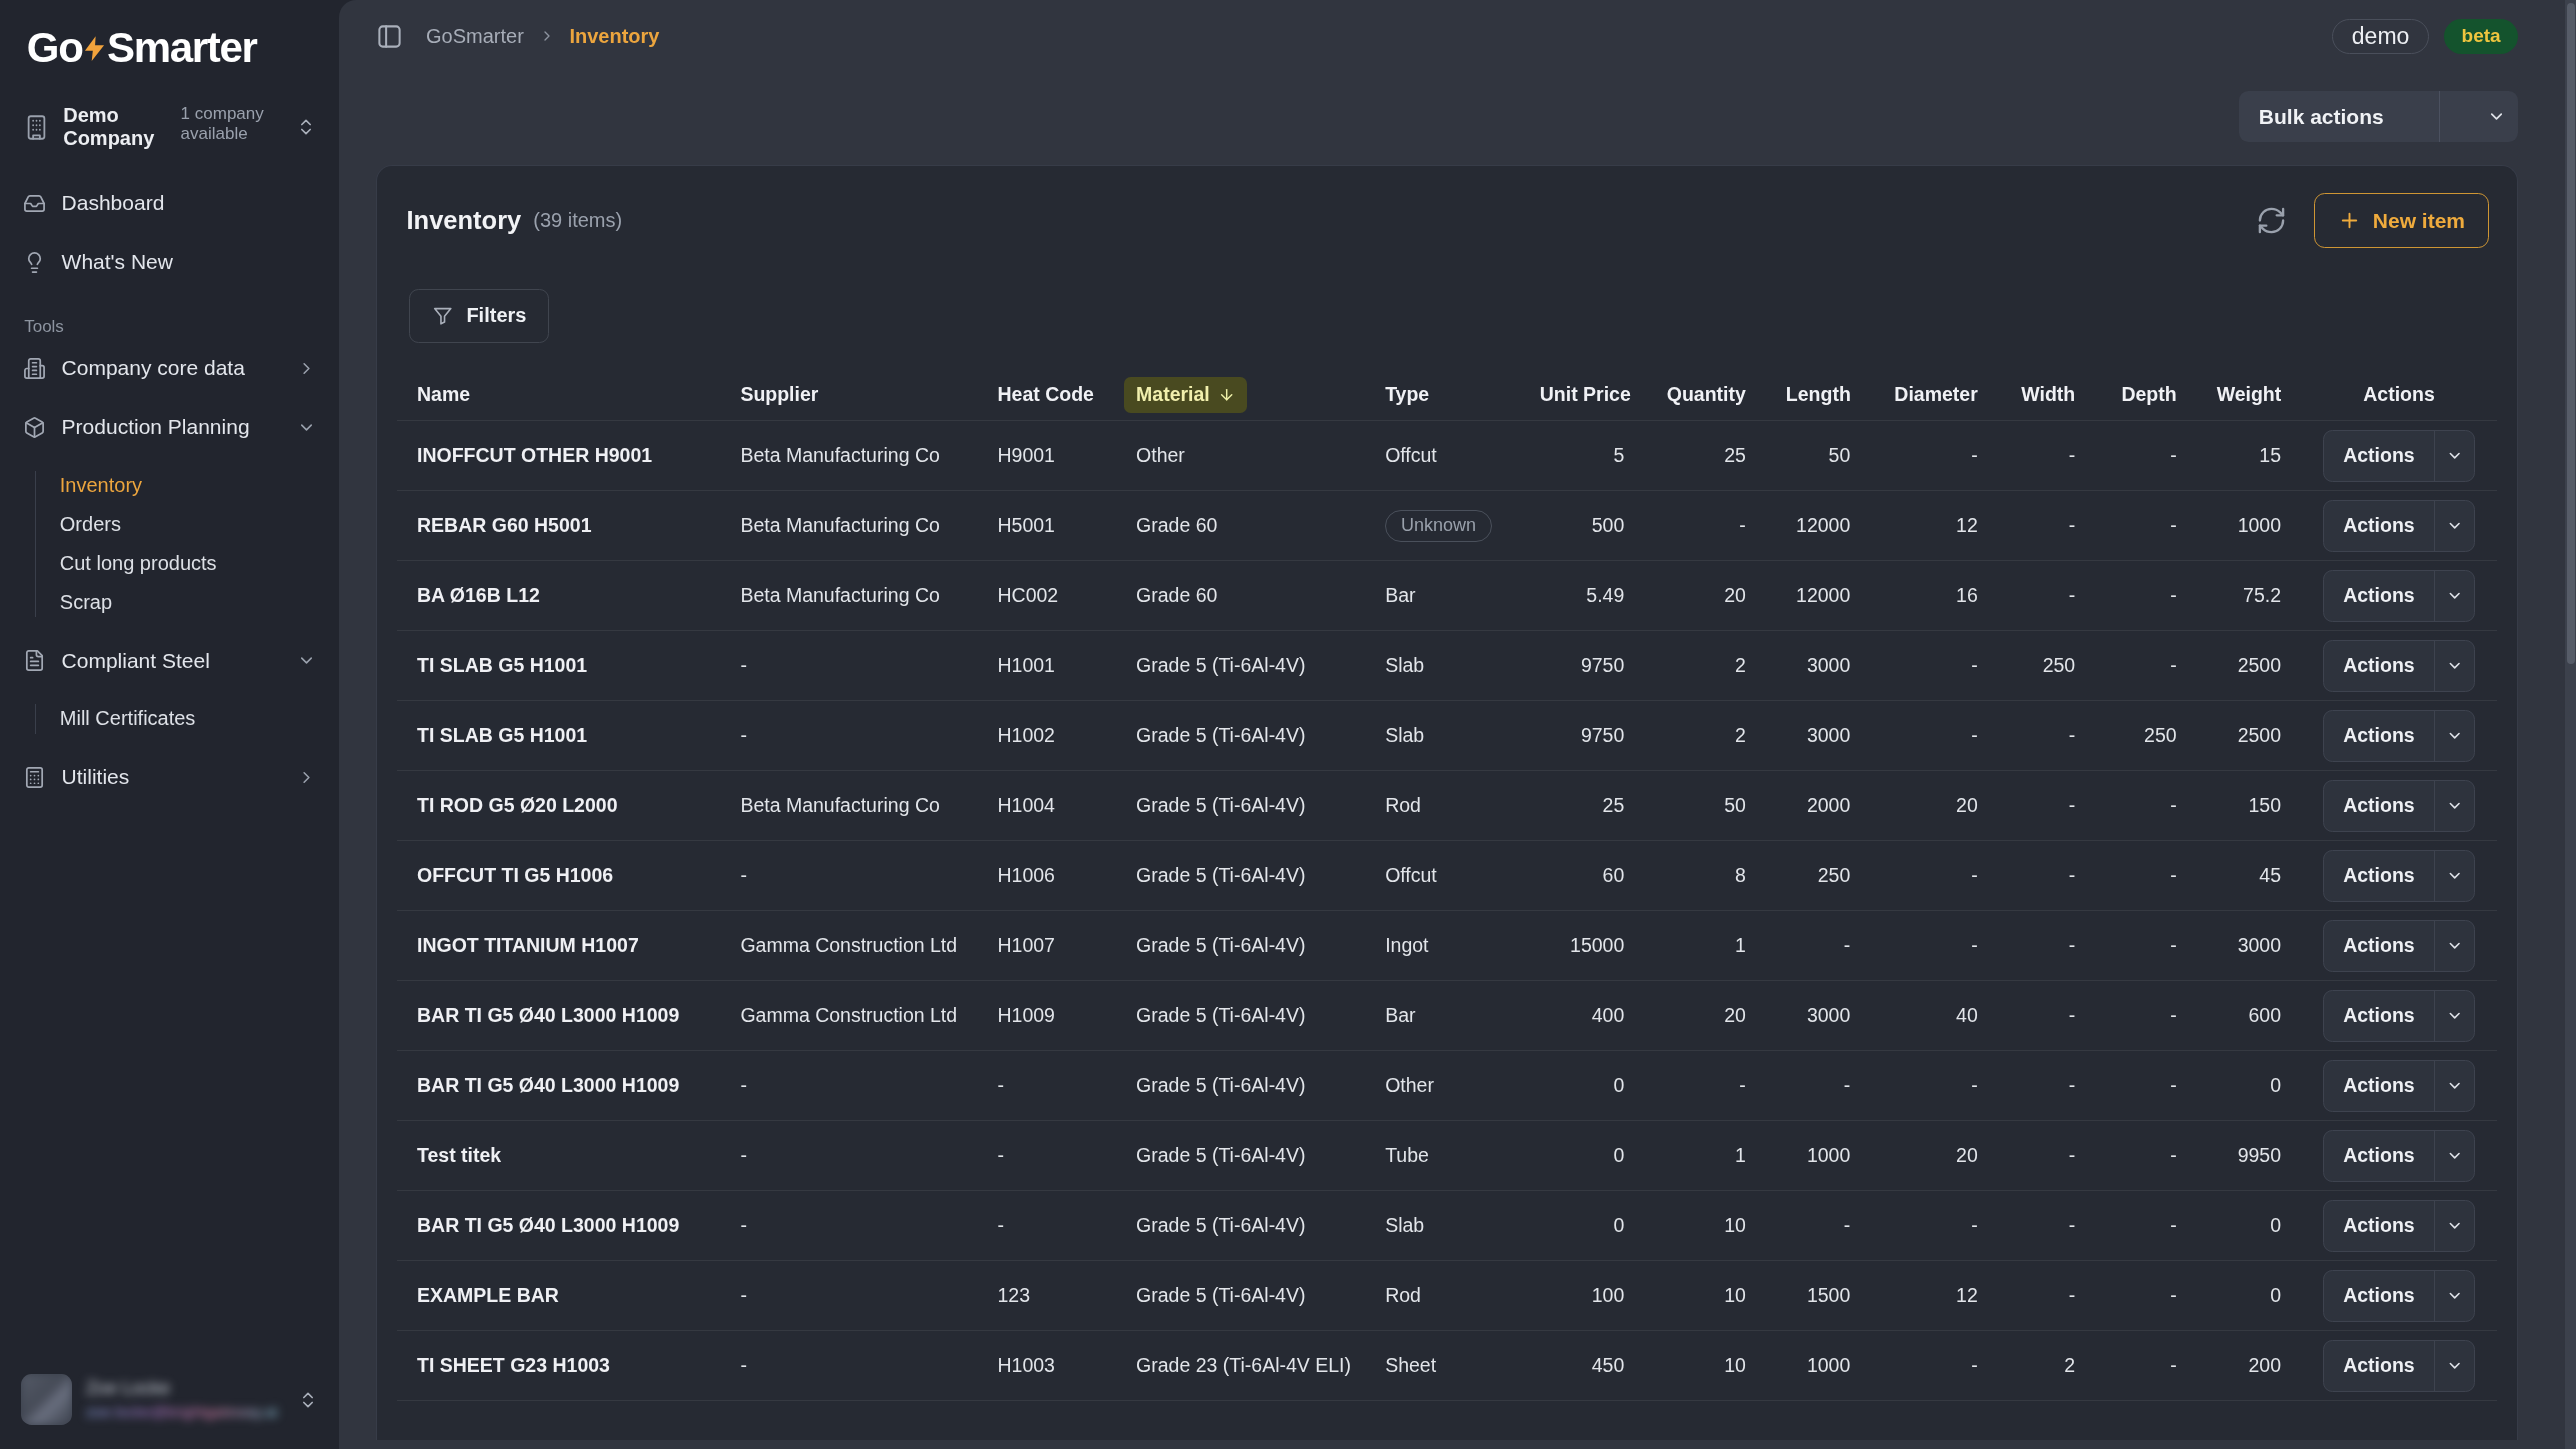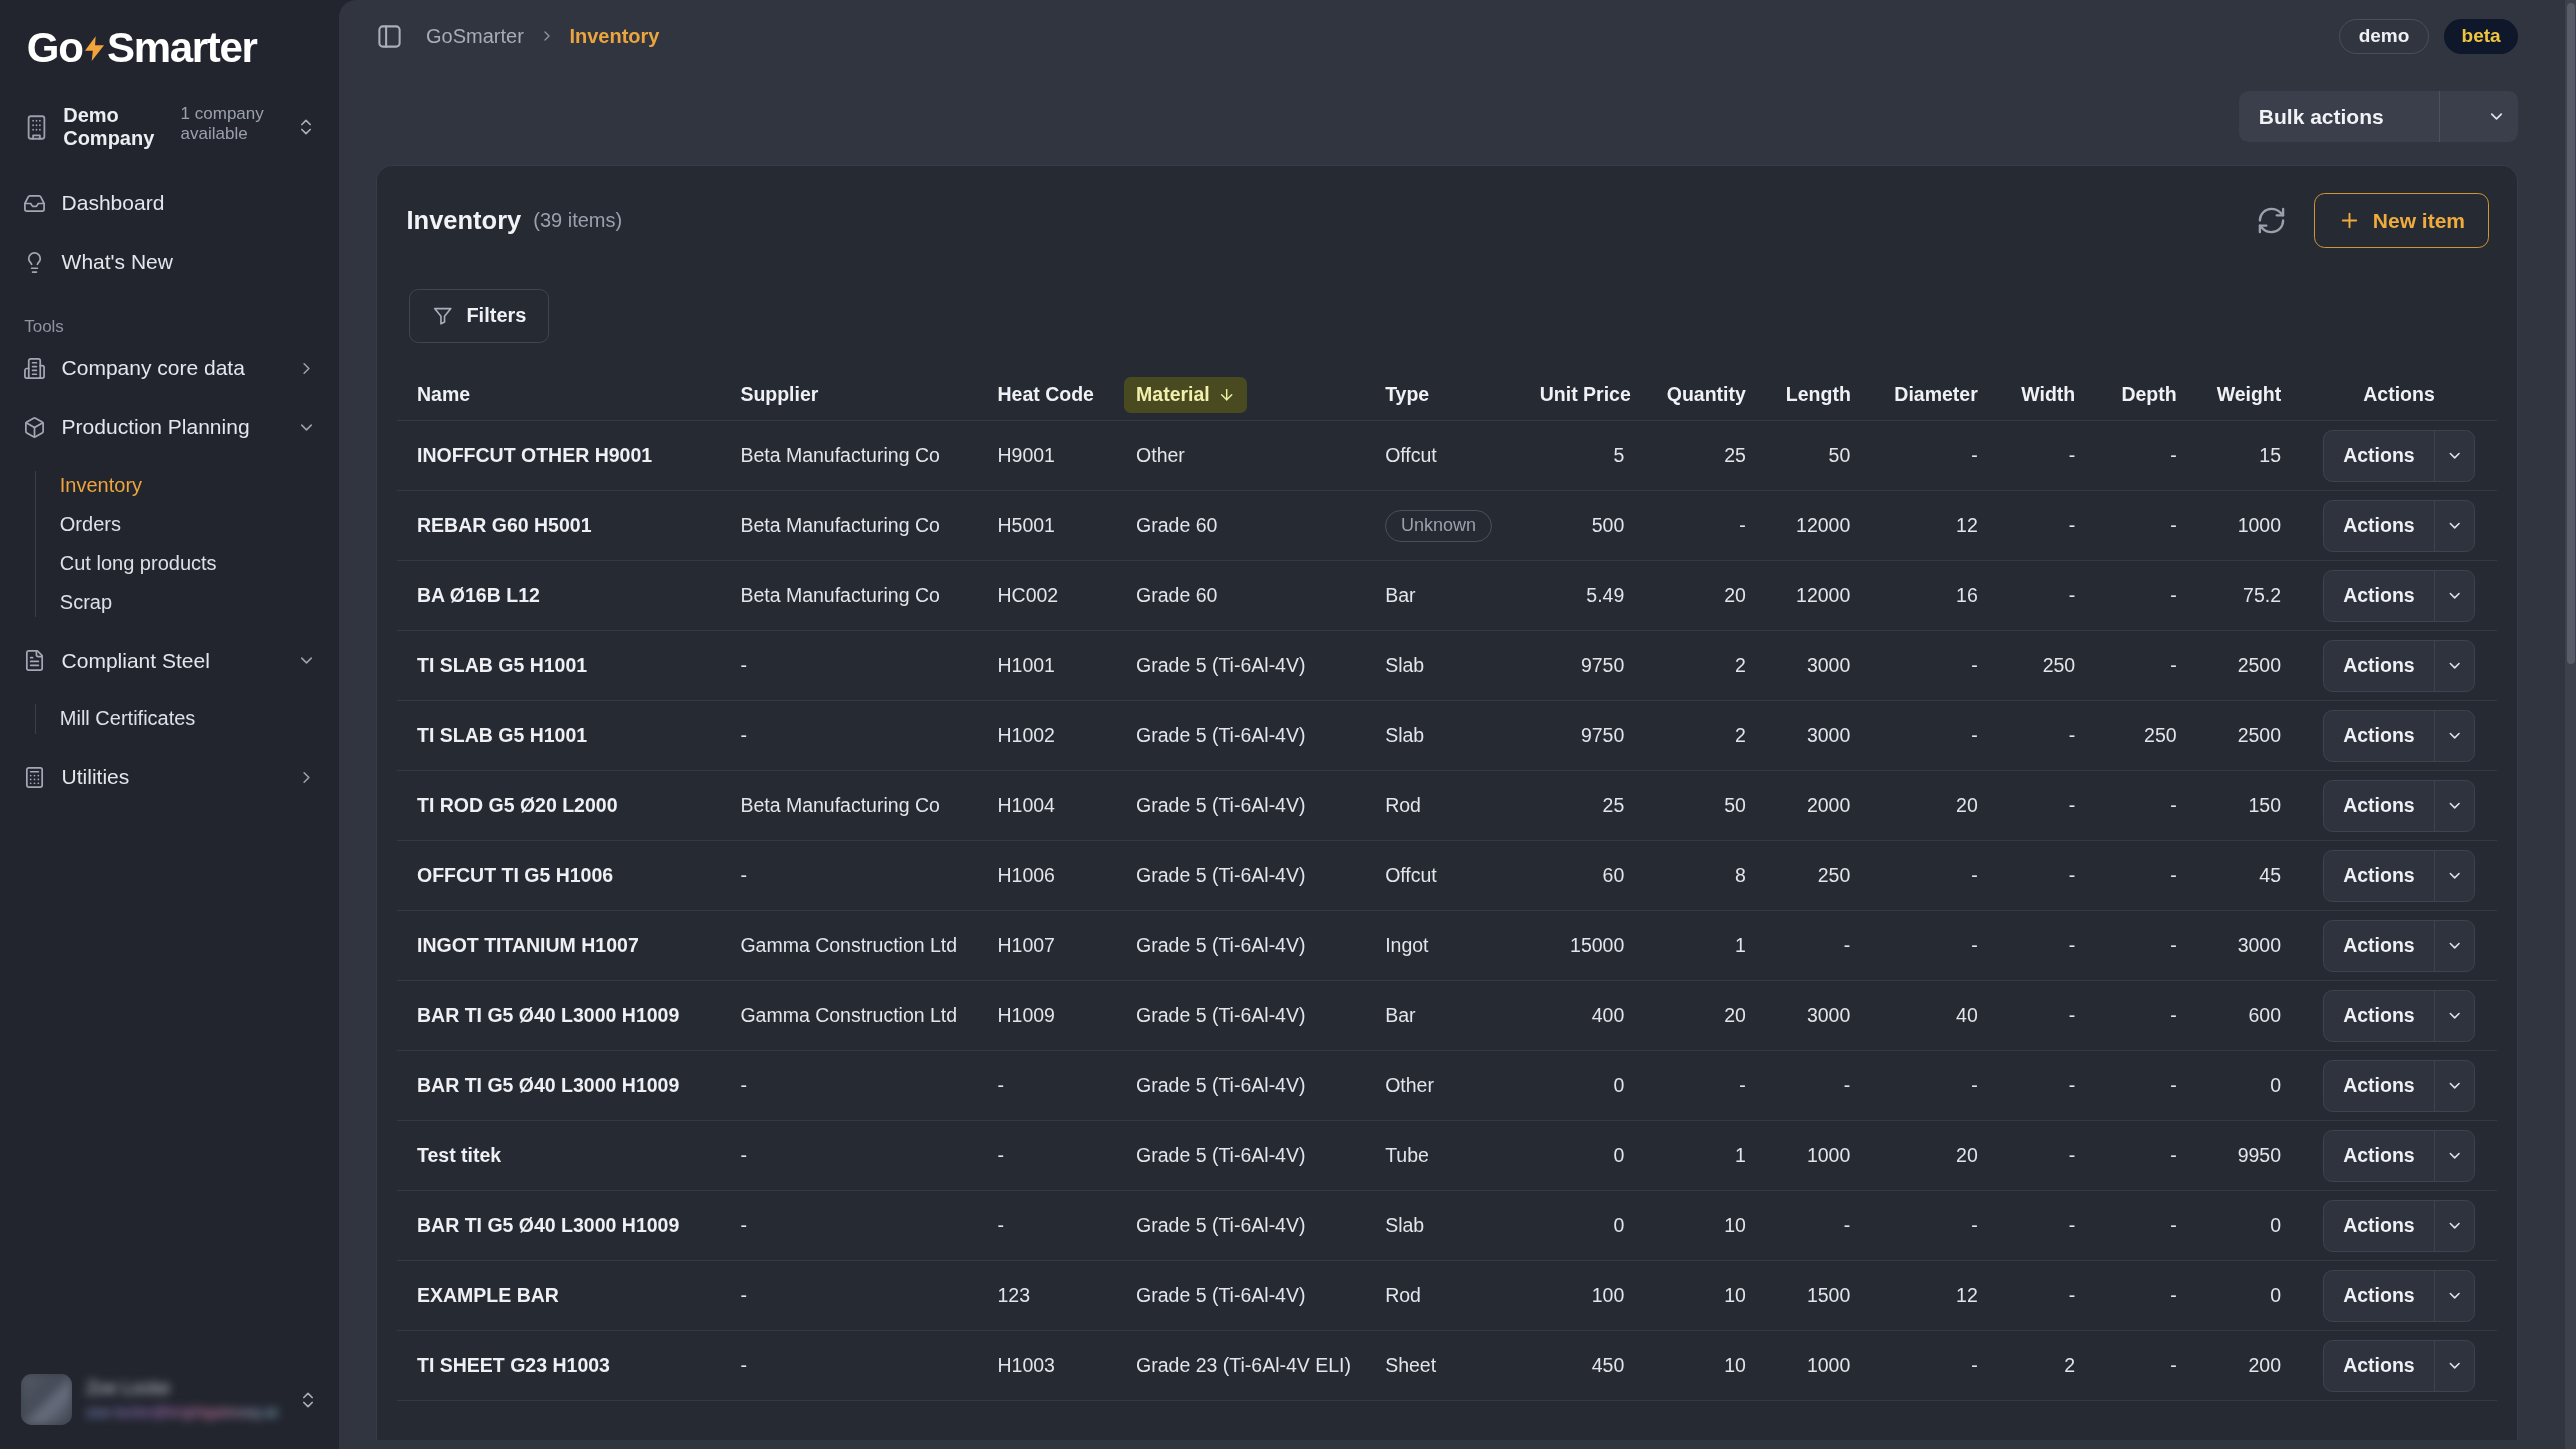--- a/index.html
+++ b/index.html
@@ -51,23 +51,23 @@
   .main { flex:1; height:100%; background:#31353f; border-top-left-radius:17.4px;
           position:relative; padding:0 58px 0 37px; overflow:hidden; }
   .topbar { height:72px; display:flex; align-items:center; }
   .panel-toggle { color:#aab0bb; display:flex; cursor:pointer; }
   .breadcrumb { margin-left:23px; display:flex; align-items:center; gap:14.8px; }
   .crumb-root { font-size:20px; color:#a7adb8; cursor:pointer; }
   .crumb-sep { color:#8d94a0; display:flex; }
   .crumb-current { font-size:20px; color:#eca53e; font-weight:600; cursor:pointer; }
   .top-badges { margin-left:auto; display:flex; align-items:center; gap:14.8px; }
   .badge-demo { height:35px; padding:0 19px; display:flex; align-items:center;
-     border:1.3px solid #4a4f5b; border-radius:19px; font-size:19px; font-weight:700; color:#eef0f4; }
+     border:1.3px solid #4a4f5b; border-radius:19px; font-size:23px; font-weight:400; color:#eef0f4; }
   .badge-beta { height:35px; padding:0 17.4px; display:flex; align-items:center;
-     background:#0f172a; border-radius:19px; font-size:19px; font-weight:700; color:#efc53f; }
+     background:#14532d; border-radius:19px; font-size:19px; font-weight:700; color:#efc53f; }
 
   .welcome { margin-top:16px; font-size:20px; color:#9fa6b2; }
 
   .bulk-row { margin-top:19px; display:flex; justify-content:flex-end; }
   .split-btn { display:flex; align-items:stretch; height:51px; background:#3a3f4b;
      border-radius:9.4px; overflow:hidden; cursor:pointer;gap:35px; }
   .split-btn .sb-label { display:flex; align-items:center; padding:0 20px;
      font-size:21px; font-weight:700; color:#f0f2f5; }
   .split-btn .sb-div { width:1.3px; background:#4b5160; }
   .split-btn .sb-chev { width:43px; display:flex; align-items:center; justify-content:center; color:#dfe2e8; }

